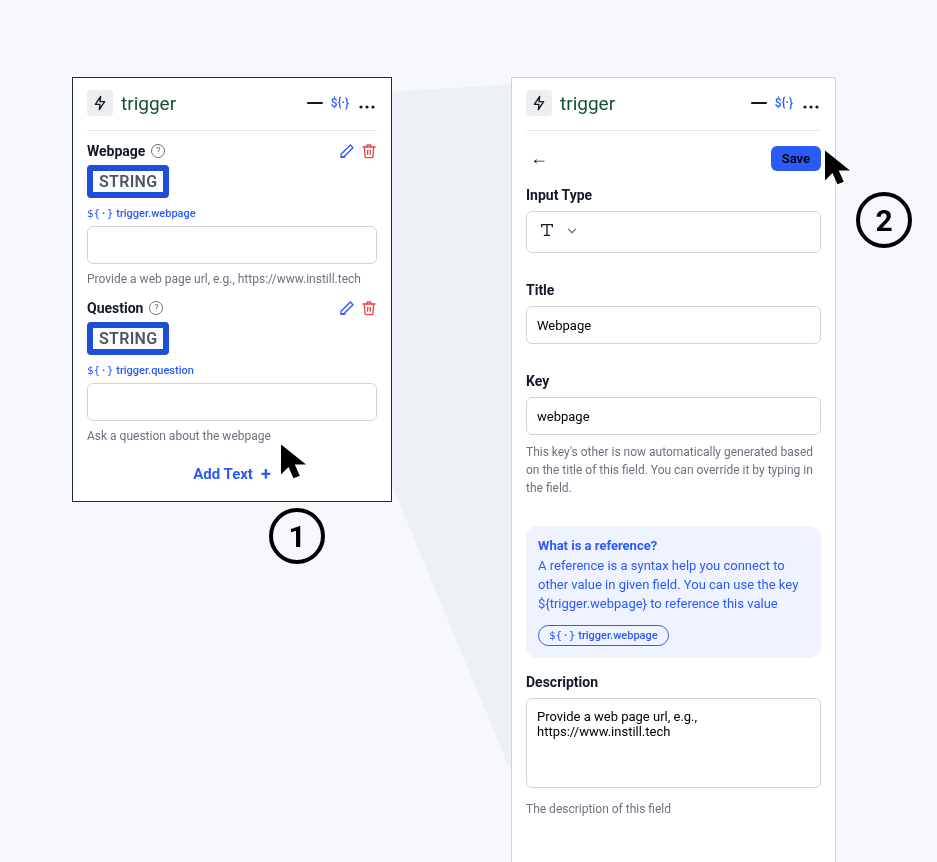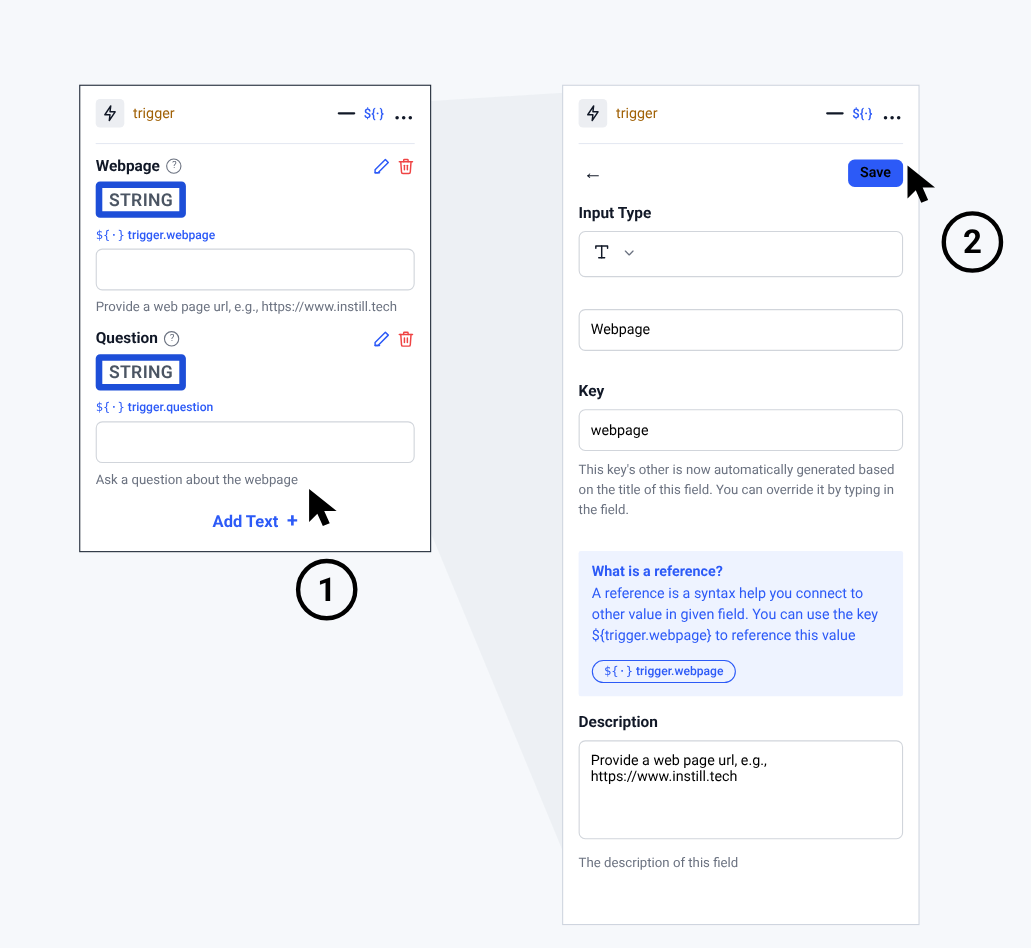--- a/index.html
+++ b/index.html
@@ -55,22 +55,22 @@
       border-radius: 4px;
       display: flex;
       align-items: center;
       justify-content: center;
       flex-shrink: 0;
     }
     .lightning-box svg { width: 16px; height: 16px; }
     
     .node-name {
       flex: 1;
-      font-size: 13px;
-      color: #a16207;
+      font-size: 19px;
+      color: #14532d;
     }
     
     .minus-icon {
       width: 16px;
       height: 2px;
       background: #111827;
       border-radius: 1px;
       cursor: pointer;
     }
     
@@ -249,21 +249,21 @@
     
     .key-hint {
       font-size: 12px;
       color: #6b7280;
       margin-top: 8px;
       line-height: 1.5;
     }
     
     .reference-info-box {
       background: #eef3ff;
-      border-radius: 2px;
+      border-radius: 12px;
       padding: 12px;
       margin-bottom: 16px;
     }
     .reference-title {
       color: #2c5af7;
       font-size: 13px;
       font-weight: 700;
       margin-bottom: 4px;
     }
     .reference-body {
@@ -468,20 +468,21 @@
       </span>
       <span class="chevron-down">
         <svg viewBox="0 0 24 24" fill="none" stroke-width="2" stroke-linecap="round" stroke-linejoin="round">
           <polyline points="6 9 12 15 18 9"></polyline>
         </svg>
       </span>
     </div>
   </div>
 
   <div class="form-group">
+    <div class="section-label">Title</div>
     <input type="text" class="text-input" value="Webpage" style="">
   </div>
 
   <div class="form-group">
     <div class="section-label">Key</div>
     <input type="text" class="text-input" value="webpage" style="">
     <div class="key-hint">This key's other is now automatically generated based on the title of this field. You can override it by typing in the field.</div>
   </div>
 
   <div class="reference-info-box">

